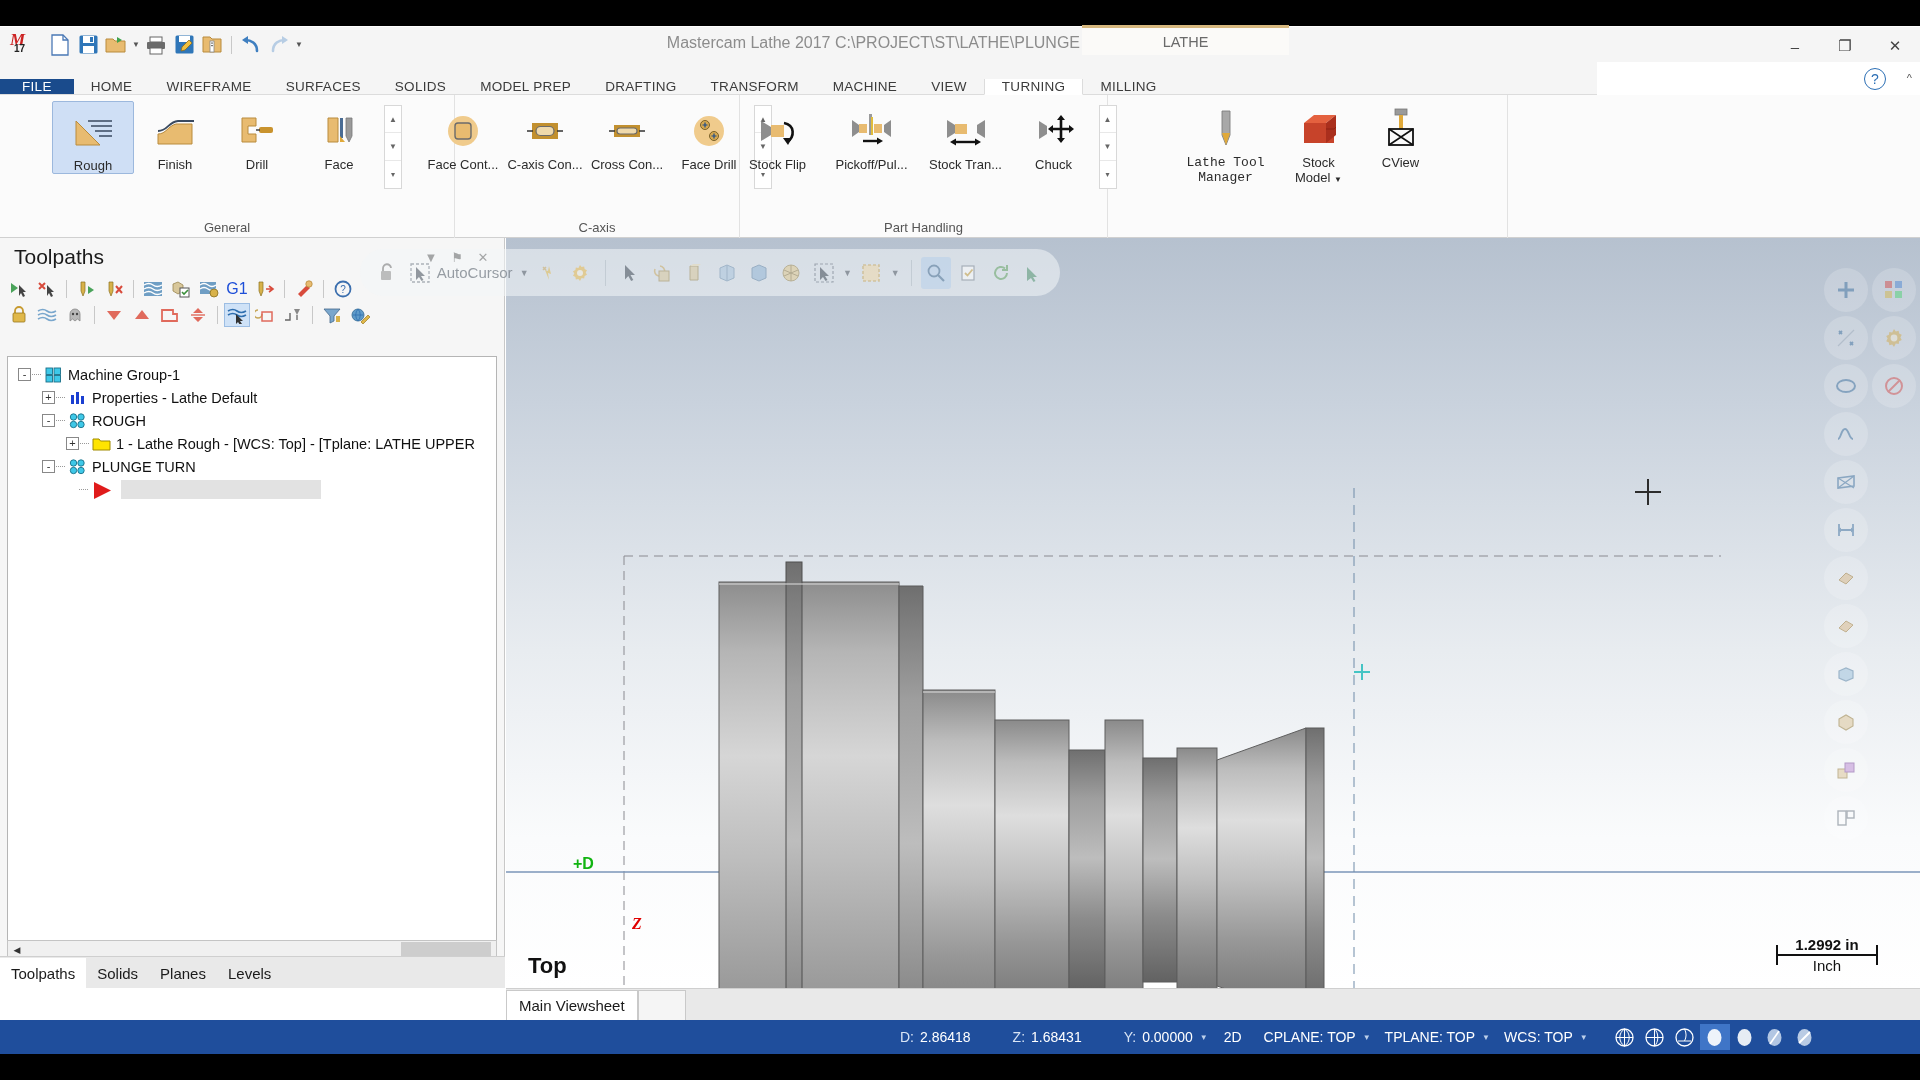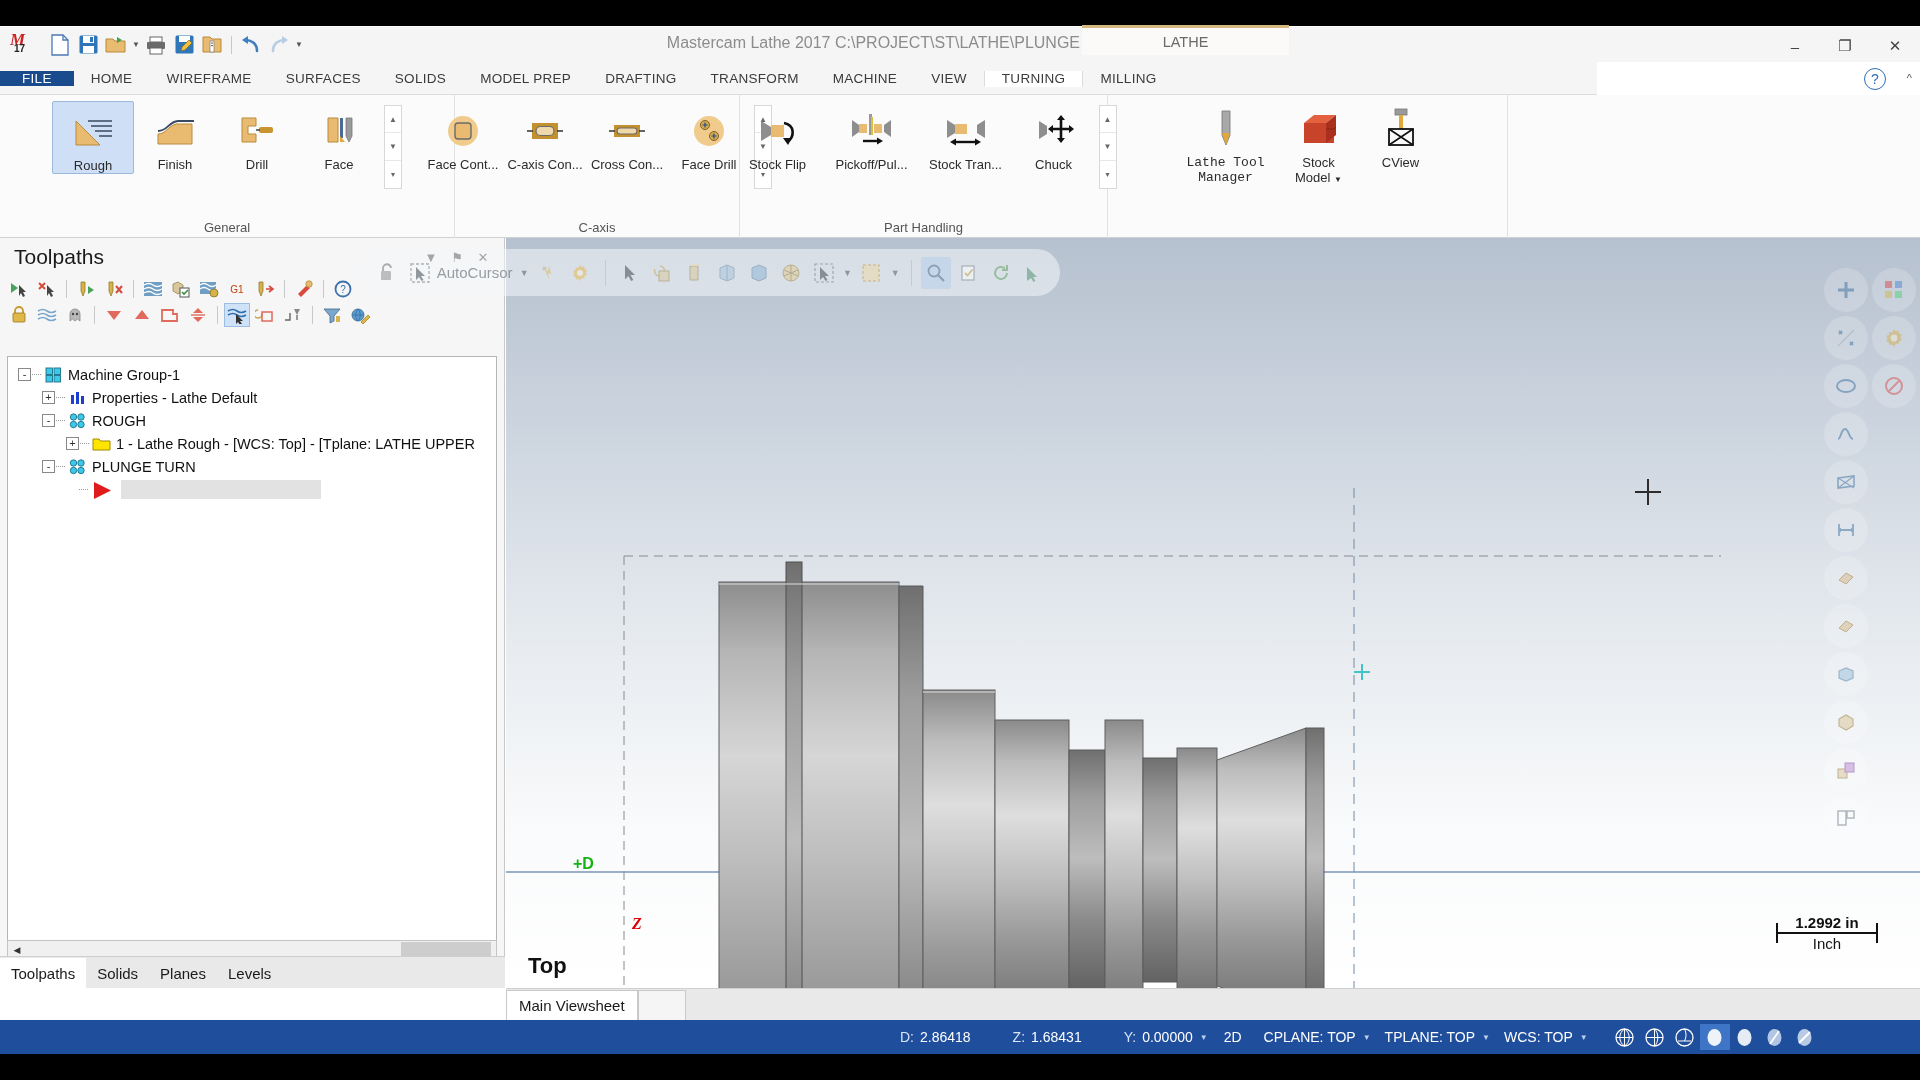--- a/index.html
+++ b/index.html
@@ -53,21 +53,21 @@
 
   
   .ctx-tab {
     position: absolute; left: 1082px; top: 25px; width: 207px; height: 30px;
     background: #fbfaf8; border-top: 3px solid #d6b77e;
     display: flex; align-items: center; justify-content: center;
     font-size: 14.5px; color: #6a6a6a;
   }
   .tabstrip {
     position: absolute; left: 0; top: 62px; width: 1597px; height: 33px;
-    background: #f5f5f5; display: flex; align-items: center;
+    background: #f5f5f5; display: flex; align-items: flex-end;
     border-bottom: 1px solid #dcdcdc;
   }
   .tab {
     padding: 0 17px; display: flex; align-items: center;
     font-size: 13.5px; color: #3b3b3b; letter-spacing: .3px;
     white-space: nowrap;
   }
   .tab.file {
     background: #1a4b8c; color: #fff; padding: 0 22px; font-weight: normal;
   }
@@ -202,21 +202,21 @@
   .view-label {
     position: absolute; left: 22px; bottom: 9px; font-size: 22px;
     color: #111; font-weight: bold;
   }
   .axis-d { position: absolute; left: 67px; bottom: 115px;
     font-size: 16px; color: #11b411; font-weight: bold; }
   .axis-z { position: absolute; left: 126px; bottom: 55px;
     font-size: 16px; color: #e00000; font-weight: bold;
     font-family: "Liberation Serif", serif; font-style: italic; }
   .scalebox {
-    position: absolute; right: 42px; bottom: 36px; width: 130px; text-align: center;
+    position: absolute; right: 42px; bottom: 14px; width: 130px; text-align: center;
     color: #111;
     padding-left: 28px;
   }
   .scalebox .sv { font-size: 15px; font-weight: bold; line-height: 17px; }
   .scalebox .su { font-size: 15px; font-weight: normal; line-height: 17px; }
   .scalebox .bar { position: relative; height: 2px; background: #111; margin: 1px 0; }
   .scalebox .bar:before, .scalebox .bar:after {
     content: ""; position: absolute; top: -9px; width: 2px; height: 20px; background: #111;
   }
   .scalebox .bar:before { left: 0; }
@@ -618,21 +618,21 @@
           </svg>
       </div>
       <div class="tpi">
         <svg width="20" height="18" viewBox="0 0 20 18">
             <rect x="1" y="2" width="16" height="12" fill="#6f9ec4"></rect>
             <path d="M1 5 q4 -3 8 0 t8 0 M1 9 q4 -3 8 0 t8 0" stroke="#fff" fill="none" stroke-width="1.3"></path>
             <circle cx="15" cy="13" r="4" fill="#d8b24a" stroke="#8a7020" stroke-width=".8"></circle>
           </svg>
       </div>
       <div class="tpi">
-        <span style="font-size:10px;color:#c2410c">G1</span>
+        <span style="font-size:16px;color:#1d4ed8">G1</span>
       </div>
       <div class="tpi">
         <svg width="20" height="18" viewBox="0 0 20 18">
             <path d="M4 2 h4 v9 l-2 5 l-2 -5z" fill="#d8b24a" stroke="#8a7020" stroke-width=".7"></path>
             <path d="M11 9 h6 M14 6 l4 3 l-4 3" stroke="#d84b3c" stroke-width="1.6" fill="none"></path>
           </svg>
       </div>
       <div class="tpsep"></div>
       <div class="tpi">
         <svg width="20" height="18" viewBox="0 0 20 18">

